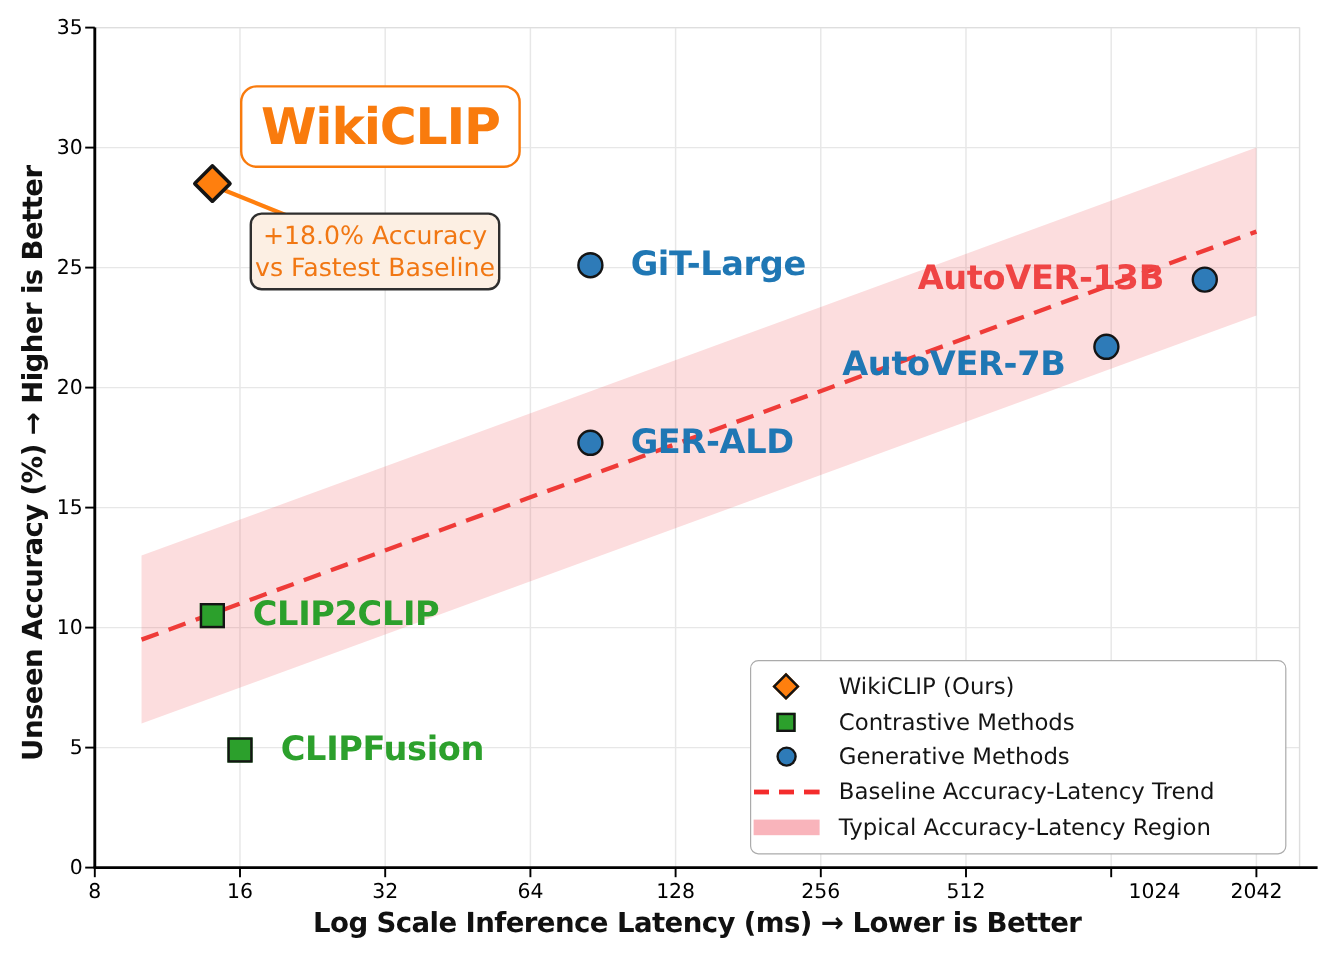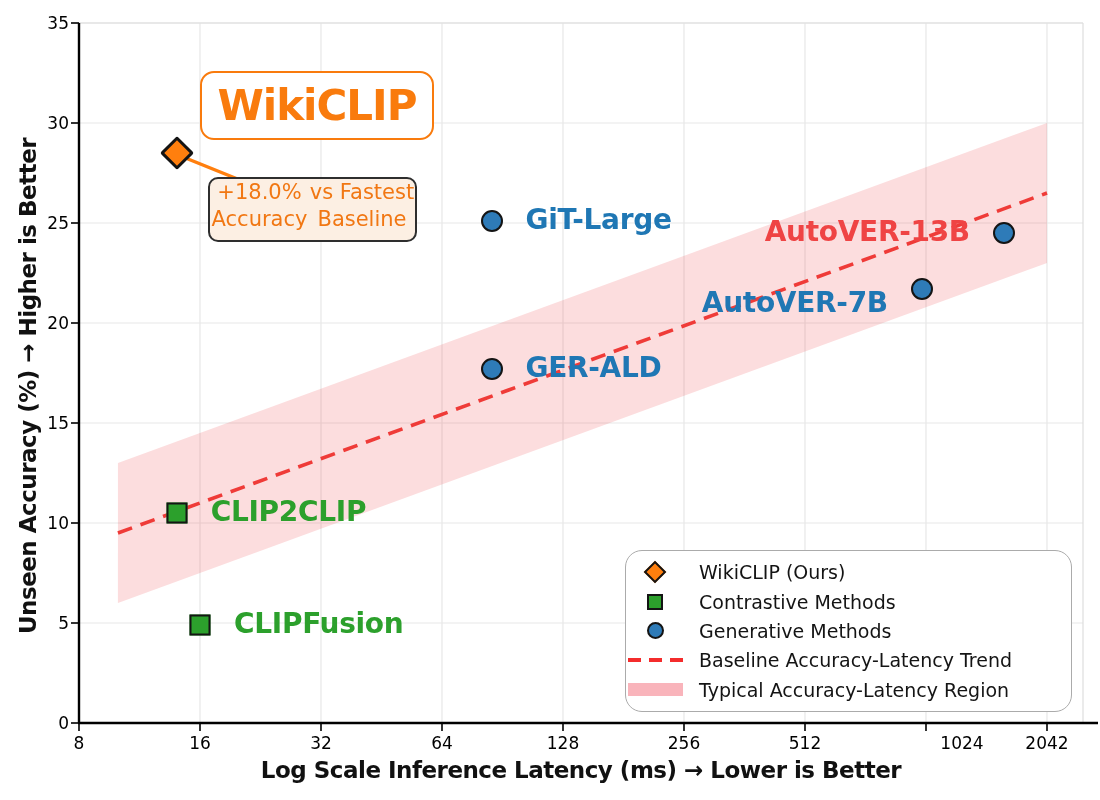--- a/index.html
+++ b/index.html
@@ -16,24 +16,24 @@
   .xtick{position:absolute;top:733px;font-size:17px;transform:translateX(-50%);color:#000;}
   .ytick{position:absolute;font-size:17px;transform:translate(-100%,-50%);color:#000;}
   .xlabel{position:absolute;left:581px;top:757px;transform:translateX(-50%);font-weight:bold;font-size:23px;
           letter-spacing:-0.5px;white-space:nowrap;z-index:12;}
   .ylabel{position:absolute;left:28px;top:386px;transform:translate(-50%,-50%) rotate(-90deg);font-weight:bold;
           font-size:23px;letter-spacing:-0.5px;white-space:nowrap;z-index:12;}
   .headline{position:absolute;left:200px;top:71px;width:230px;height:65px;background:#ffffff;
             border:2.5px solid #f97b0d;border-radius:14px;display:flex;align-items:center;justify-content:center;
             font-size:42px;font-weight:bold;letter-spacing:-1px;color:#f97b0d;z-index:20;}
   .callout{position:absolute;left:208px;top:177px;width:205px;height:61px;background:#fcefe3;
-           border:2px solid #2e2e2e;border-radius:10px;display:flex;justify-content:center;
+           border:2px solid #2e2e2e;border-radius:10px;display:flex;flex-direction:column;justify-content:center;
            text-align:center;font-size:21px;line-height:27px;color:#f17713;z-index:19;}
   .legend{position:absolute;left:625px;top:550px;width:447px;height:162px;background:#ffffff;
-          border:1.5px solid #ababab;border-radius:17px;display:flex;flex-direction:column;justify-content:space-evenly;
+          border:1.5px solid #ababab;border-radius:7px;display:flex;flex-direction:column;justify-content:space-evenly;
           padding:3px 0;box-sizing:border-box;z-index:30;}
   .lrow{display:flex;align-items:center;}
   .lswatch{flex:0 0 58px;display:flex;justify-content:center;align-items:center;}
   .ltext{margin-left:15px;font-size:19px;color:#141414;white-space:nowrap;}
   .sw{box-sizing:border-box;display:block;}
   .sw-diamond{width:16px;height:16px;border:2px solid #141414;transform:rotate(45deg);}
   .sw-circle{width:17px;height:17px;border:2px solid #141414;border-radius:50%;}
   .sw-square{width:16px;height:16px;border:2px solid #141414;}
   .sw-dash{width:55px;height:4px;}
   .sw-patch{width:55px;height:13px;}

